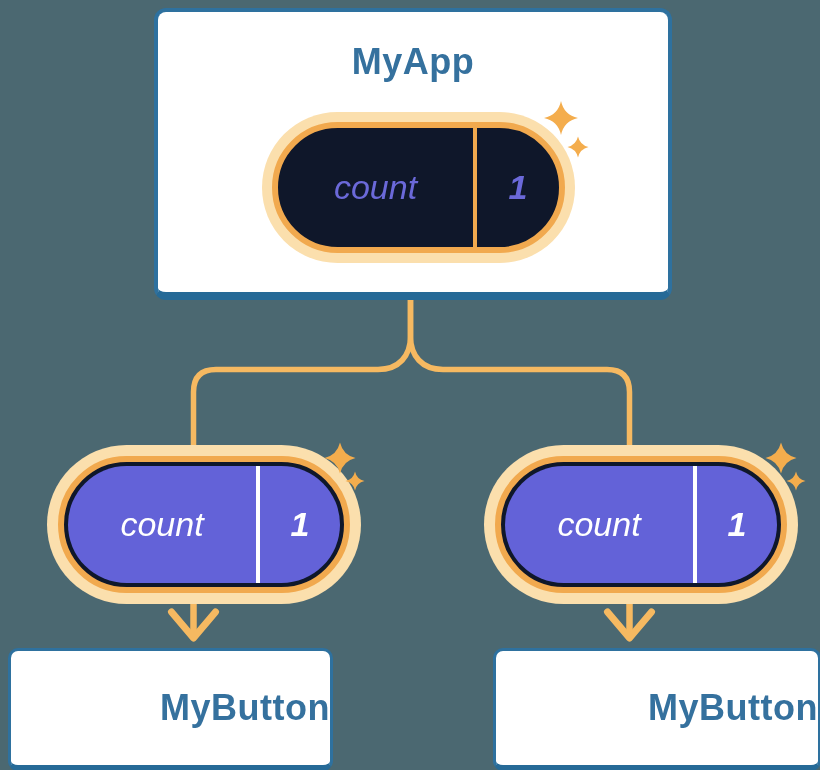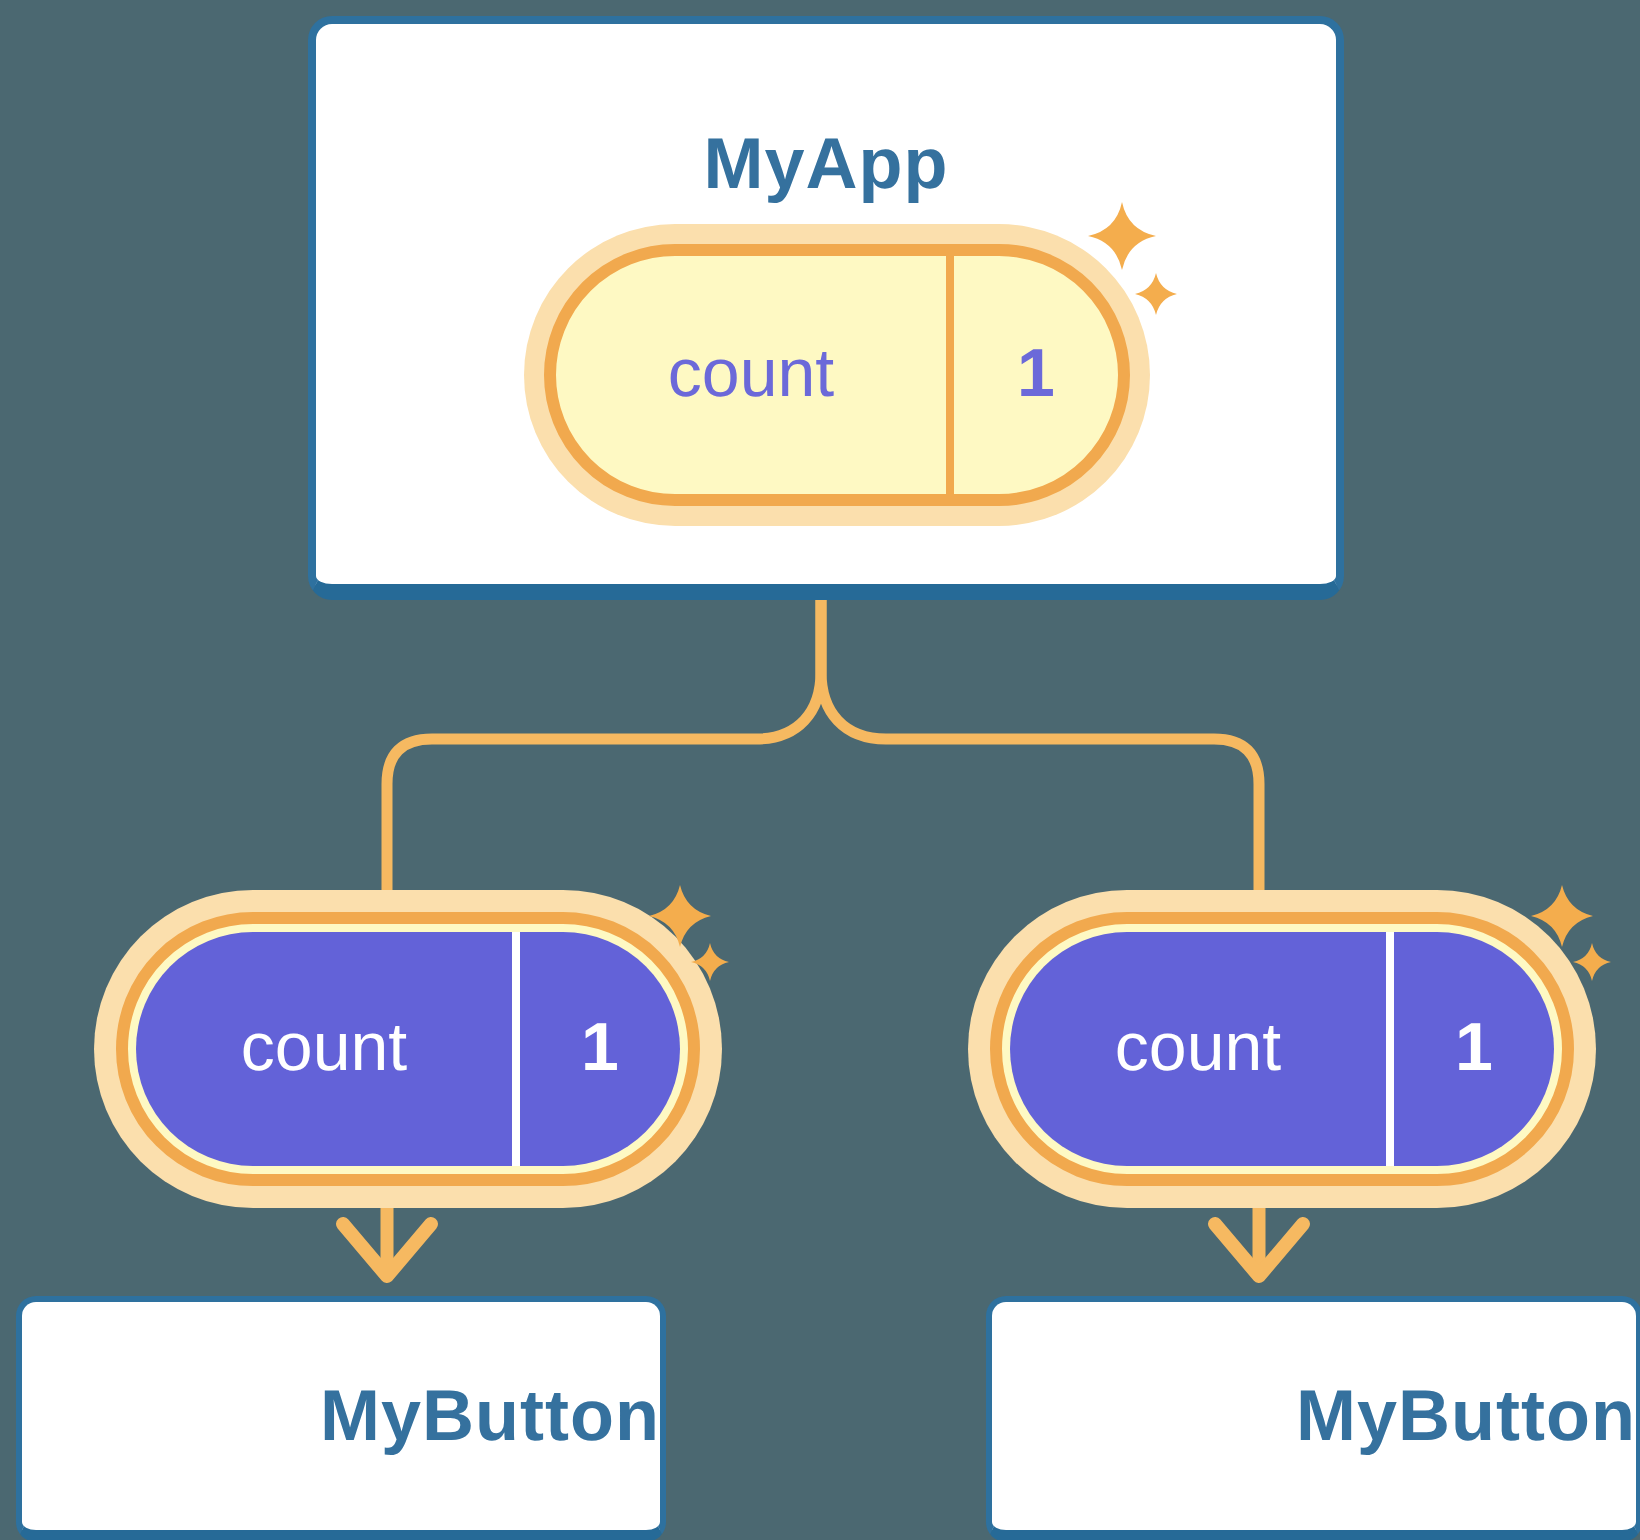--- a/index.html
+++ b/index.html
@@ -46,37 +46,38 @@
   .child-left  { left: 8px; }
   .child-right { left: 493px; width: 322px; }
 
   .card-title {
     font-size: 36px;
     font-weight: bold;
     color: var(--heading-text, #35719e);
     text-align: center;
     letter-spacing: 0.5px;
   }
-  .root-card .card-title { margin-top: 49px; }
+  .root-card .card-title { margin-top: 29px; }
 
   
   .pill {
     position: absolute;
     border-radius: 999px;
     background: var(--pill-halo, #fbdfad);
     padding: 10px;
   }
   .pill-ring {
     width: 100%; height: 100%;
     box-sizing: border-box;
     border: 6px solid var(--pill-ring, #f1a94e);
     border-radius: 999px;
-    background: #fef9c3;
+    background: #0f172a;
     display: flex;
     overflow: hidden;
+    font-style: italic;
   }
   .pill-top { left: 262px; top: 112px; width: 293px; height: 131px; }
   .pill-top .pill-key {
     flex: 1; display: flex; align-items: center; justify-content: center;
     font-size: 34px; color: var(--pill-text-on-white, #6b69d9);
   }
   .pill-top .pill-divider { width: 4px; background: var(--pill-ring, #f1a94e); }
   .pill-top .pill-value {
     width: 82px; display: flex; align-items: center; justify-content: center;
     font-size: 34px; font-weight: bold; color: var(--pill-text-on-white, #6b69d9);

